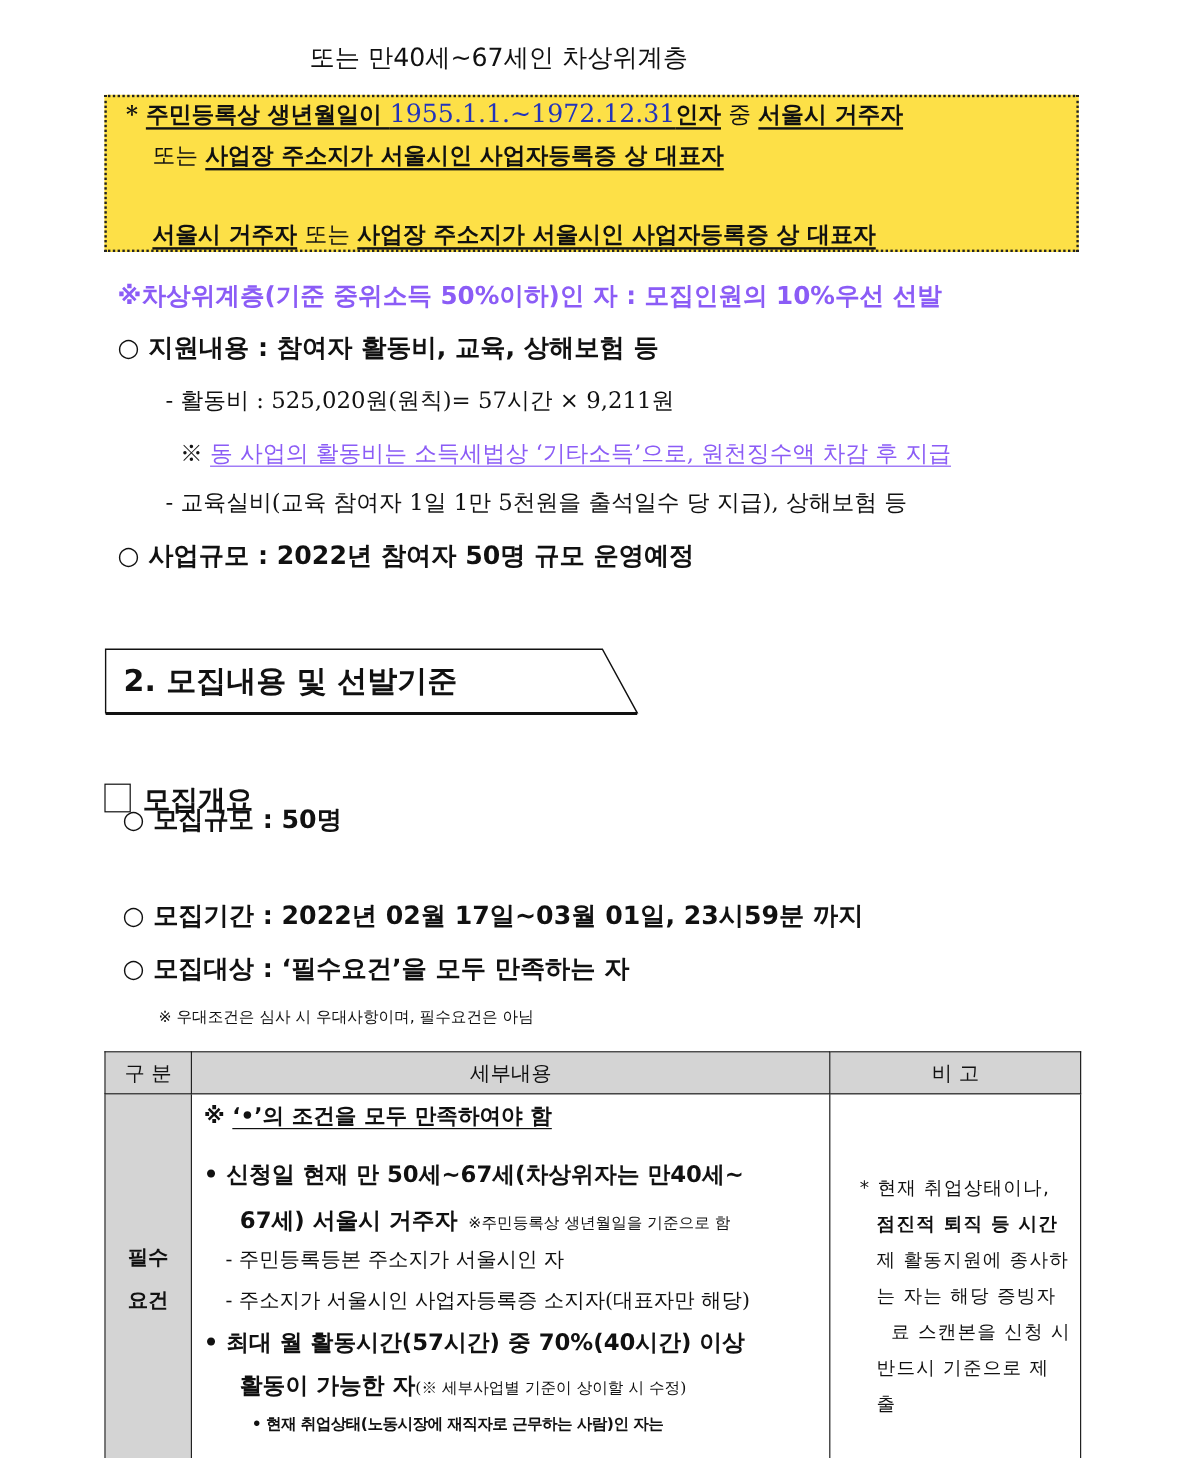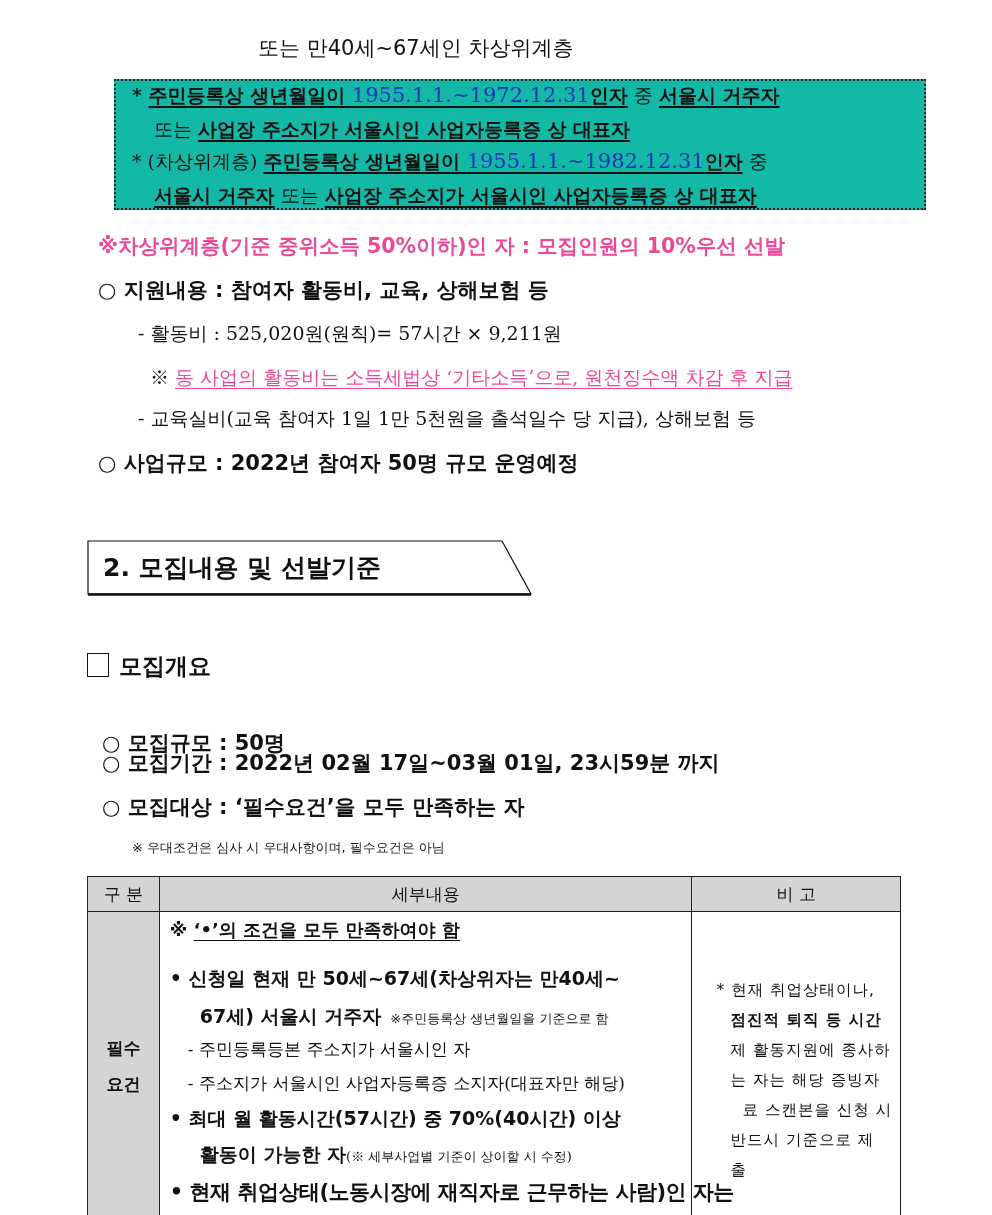--- a/index.html
+++ b/index.html
@@ -5,26 +5,26 @@
   html, body { margin: 0; padding: 0; background: #ffffff; }
   body { width: 992px; height: 1215px; position: relative; overflow: hidden;
          font-family: "DejaVu Sans", "Liberation Sans", sans-serif; color: #111; }
   .abs { position: absolute; white-space: nowrap; }
   .serif { font-family: "DejaVu Serif", "Liberation Serif", serif; }
   .sans { font-family: "DejaVu Sans", "Liberation Sans", sans-serif; }
   .bold { font-weight: bold; }
   .u { text-decoration: underline; text-decoration-thickness: 2px; text-underline-offset: 4px; }
   .u1 { text-decoration: underline; text-decoration-thickness: 1px; text-underline-offset: 4px; }
   .blue { color: #2233bb; }
-  .navy { color: #ec4899; }
+  .navy { color: #8b5cf6; }
 
   #top-line { left: 258px; top: 34px; font-size: 21px; }
 
   #note-box { left: 87px; top: 79px; width: 812px; height: 131px;
-              background: #14b8a6; border: 2px dotted #222; box-sizing: border-box; margin-left: 27px; }
+              background: #fde047; border: 2px dotted #222; box-sizing: border-box; }
   .nb-line { position: absolute; left: 16px; font-size: 19px; white-space: nowrap; }
   .nb-line .date { font-size: 21px; }
 
   #priority { left: 98px; top: 232px; font-size: 20.5px; font-weight: bold; }
   .circ-line { font-size: 21px; font-weight: bold; }
   .sub-line { font-size: 19px; }
 
   #section-heading { left: 87px; top: 540px; width: 446px; height: 56px; }
   #section-heading svg { position: absolute; left: 0; top: 0; }
   #section-title { position: absolute; left: 16px; top: 11px; font-size: 25px; font-weight: bold; white-space: nowrap; }
@@ -46,23 +46,20 @@
 
 <div id="top-line" class="abs sans">또는 만40세~67세인 차상위계층</div>
 
 <div id="note-box" class="abs">
   <div class="nb-line serif bold" style="top:2px;">
     <span>* </span><span class="u"><span>주민등록상 생년월일이 </span><span class="blue date" style="font-weight:normal">1955.1.1.~1972.12.31</span><span>인자</span></span><span style="font-weight:normal"> 중 </span><span class="u">서울시 거주자</span>
   </div>
   <div class="nb-line serif" style="top:36px; left:38px;">
     <span>또는 </span><span class="u bold">사업장 주소지가 서울시인 사업자등록증 상 대표자</span>
   </div>
-  <div class="nb-line serif" style="top:68px;">
-    <span>* (차상위계층) </span><span class="u bold"><span>주민등록상 생년월일이 </span><span class="blue date" style="font-weight:normal">1955.1.1.~1982.12.31</span><span>인자</span></span><span> 중</span>
-  </div>
   <div class="nb-line serif" style="top:102px; left:38px;">
     <span class="u bold">서울시 거주자</span><span> 또는 </span><span class="u bold">사업장 주소지가 서울시인 사업자등록증 상 대표자</span>
   </div>
 </div>
 
 <div id="priority" class="abs sans navy">※차상위계층(기준 중위소득 50%이하)인 자 : 모집인원의 10%우선 선발</div>
 
 <div class="abs sans circ-line" style="left:98px; top:276px;">○ 지원내용 : 참여자 활동비, 교육, 상해보험 등</div>
 <div class="abs serif sub-line" style="left:138px; top:321px;">- 활동비 : 525,020원(원칙)= 57시간 × 9,211원</div>
 <div class="abs serif sub-line" style="left:150px; top:365px;">
@@ -75,21 +72,21 @@
   <svg width="446" height="56">
     <polygon points="1,1 415,1 444,54 1,54" fill="#fff" stroke="#111" stroke-width="1.2"></polygon>
     <line x1="1" y1="54.5" x2="444" y2="54.5" stroke="#111" stroke-width="2.5"></line>
   </svg>
   <div id="section-title" class="sans">2. 모집내용 및 선발기준</div>
 </div>
 
 <div id="overview-head" class="abs sans">
   <span class="chk"></span><span>모집개요</span>
 </div>
-<div class="abs sans circ-line" style="left:102px; top:729px;">○ 모집규모 : 50명</div>
+<div class="abs sans circ-line" style="left:102px; top:669px;">○ 모집규모 : 50명</div>
 <div class="abs sans circ-line" style="left:102px; top:749px;">○ 모집기간 : 2022년 02월 17일~03월 01일, 23시59분 까지</div>
 <div class="abs sans circ-line" style="left:102px; top:793px;">○ 모집대상 : ‘필수요건’을 모두 만족하는 자</div>
 <div class="abs sans" style="left:132px; top:839px; font-size:13px;">※ 우대조건은 심사 시 우대사항이며, 필수요건은 아님</div>
 
 <table id="req">
   <tbody>
       <tr>
     <th class="serif" style="width:71px;">구 분</th>
     <th class="serif">세부내용</th>
     <th class="serif" style="width:208px;">비 고</th>
@@ -107,21 +104,21 @@
       <div class="d-line sans" style="top:92px; left:40px;">
         <span class="bold" style="font-size:19px;">67세) 서울시 거주자</span>
         <span style="font-size:13px; margin-left:4px;">※주민등록상 생년월일을 기준으로 함</span>
       </div>
       <div class="d-line serif" style="top:126px; left:28px; font-size:17px;">- 주민등록등본 주소지가 서울시인 자</div>
       <div class="d-line serif" style="top:160px; left:28px; font-size:17px;">- 주소지가 서울시인 사업자등록증 소지자(대표자만 해당)</div>
       <div class="d-line sans bold" style="top:194px; font-size:19px;">•  최대 월 활동시간(57시간) 중 70%(40시간) 이상</div>
       <div class="d-line sans" style="top:230px; left:40px;">
         <span class="bold" style="font-size:19px;">활동이 가능한 자</span><span class="serif" style="font-size:13px;">(※ 세부사업별 기준이 상이할 시 수정)</span>
       </div>
-      <div class="d-line sans bold" style="top:266px; font-size:21px; letter-spacing:-0.5px;">•  현재 취업상태(노동시장에 재직자로 근무하는 사람)인 자는</div>
+      <div class="d-line sans bold" style="top:266px; font-size:13px; letter-spacing:-0.5px;margin-left:40px;">•  현재 취업상태(노동시장에 재직자로 근무하는 사람)인 자는</div>
     </td>
     <td class="remark sans">
       <div class="r-line" style="top:68px;">*   현재   취업상태이나,</div>
       <div class="r-line bold" style="top:98px; left:24px;">점진적 퇴직 등 시간</div>
       <div class="r-line" style="top:128px; left:24px;">제 활동지원에 종사하</div>
       <div class="r-line" style="top:158px; left:24px;">는 자는 해당 증빙자</div>
       <div class="r-line" style="top:188px; left:36px;">료 스캔본을 신청 시</div>
       <div class="r-line" style="top:218px; left:24px;">반드시 기준으로 제</div>
       <div class="r-line" style="top:248px; left:24px;">출</div>
     </td>

